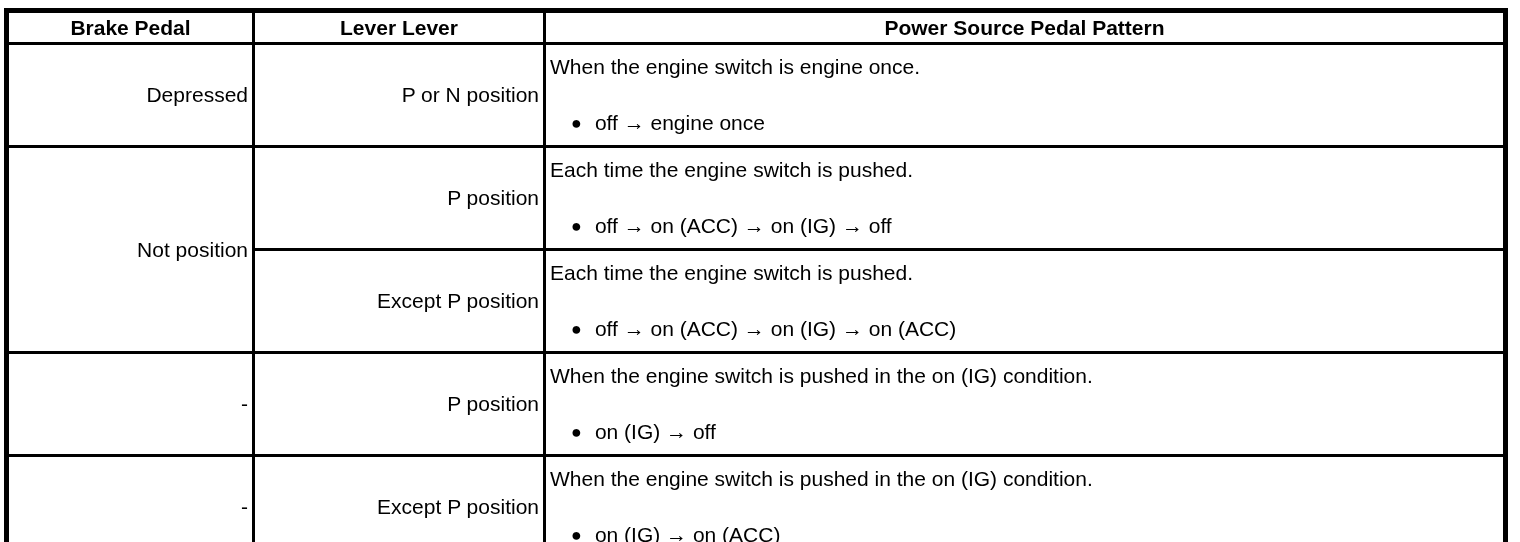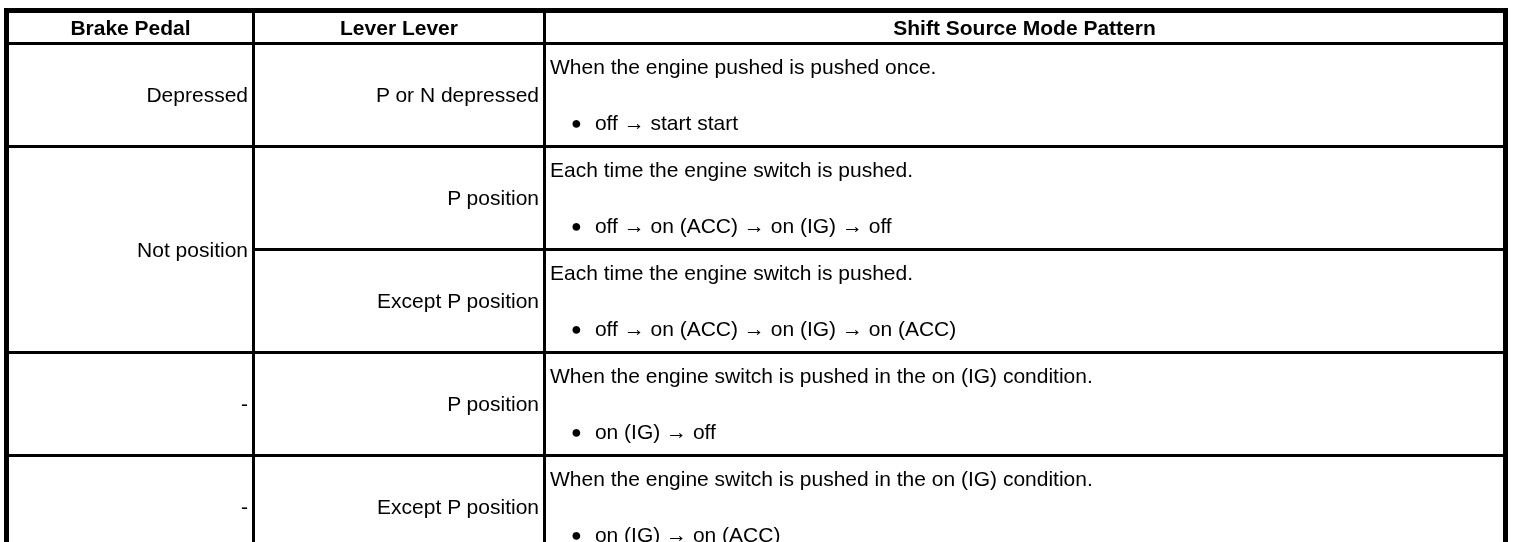--- a/index.html
+++ b/index.html
@@ -78,31 +78,31 @@
   <table class="psm-table">
     <colgroup>
       <col class="col-brake">
       <col class="col-shift">
       <col class="col-pattern">
     </colgroup>
     <thead>
       <tr>
         <th>Brake Pedal</th>
         <th>Lever Lever</th>
-        <th>Shift Source Mode Pattern</th>
+        <th>Power Source Pedal Pattern</th>
       </tr>
     </thead>
     <tbody>
       <tr class="tall">
         <td class="plain-cell">Depressed</td>
-        <td class="plain-cell">P or N depressed</td>
+        <td class="plain-cell">P or N position</td>
         <td class="pattern-cell">
-          <div class="pattern-intro">When the engine pushed is pushed once.</div>
+          <div class="pattern-intro">When the engine switch is engine once.</div>
           <div class="bullet-line">
-            <span class="bullet-glyph">●</span><span>off → start start</span>
+            <span class="bullet-glyph">●</span><span>off → engine once</span>
           </div>
         </td>
       </tr>
       <tr>
         <td class="plain-cell" rowspan="2">Not position</td>
         <td class="plain-cell">P position</td>
         <td class="pattern-cell">
           <div class="pattern-intro">Each time the engine switch is pushed.</div>
           <div class="bullet-line">
             <span class="bullet-glyph">●</span><span>off → on (ACC) → on (IG) → off</span>

